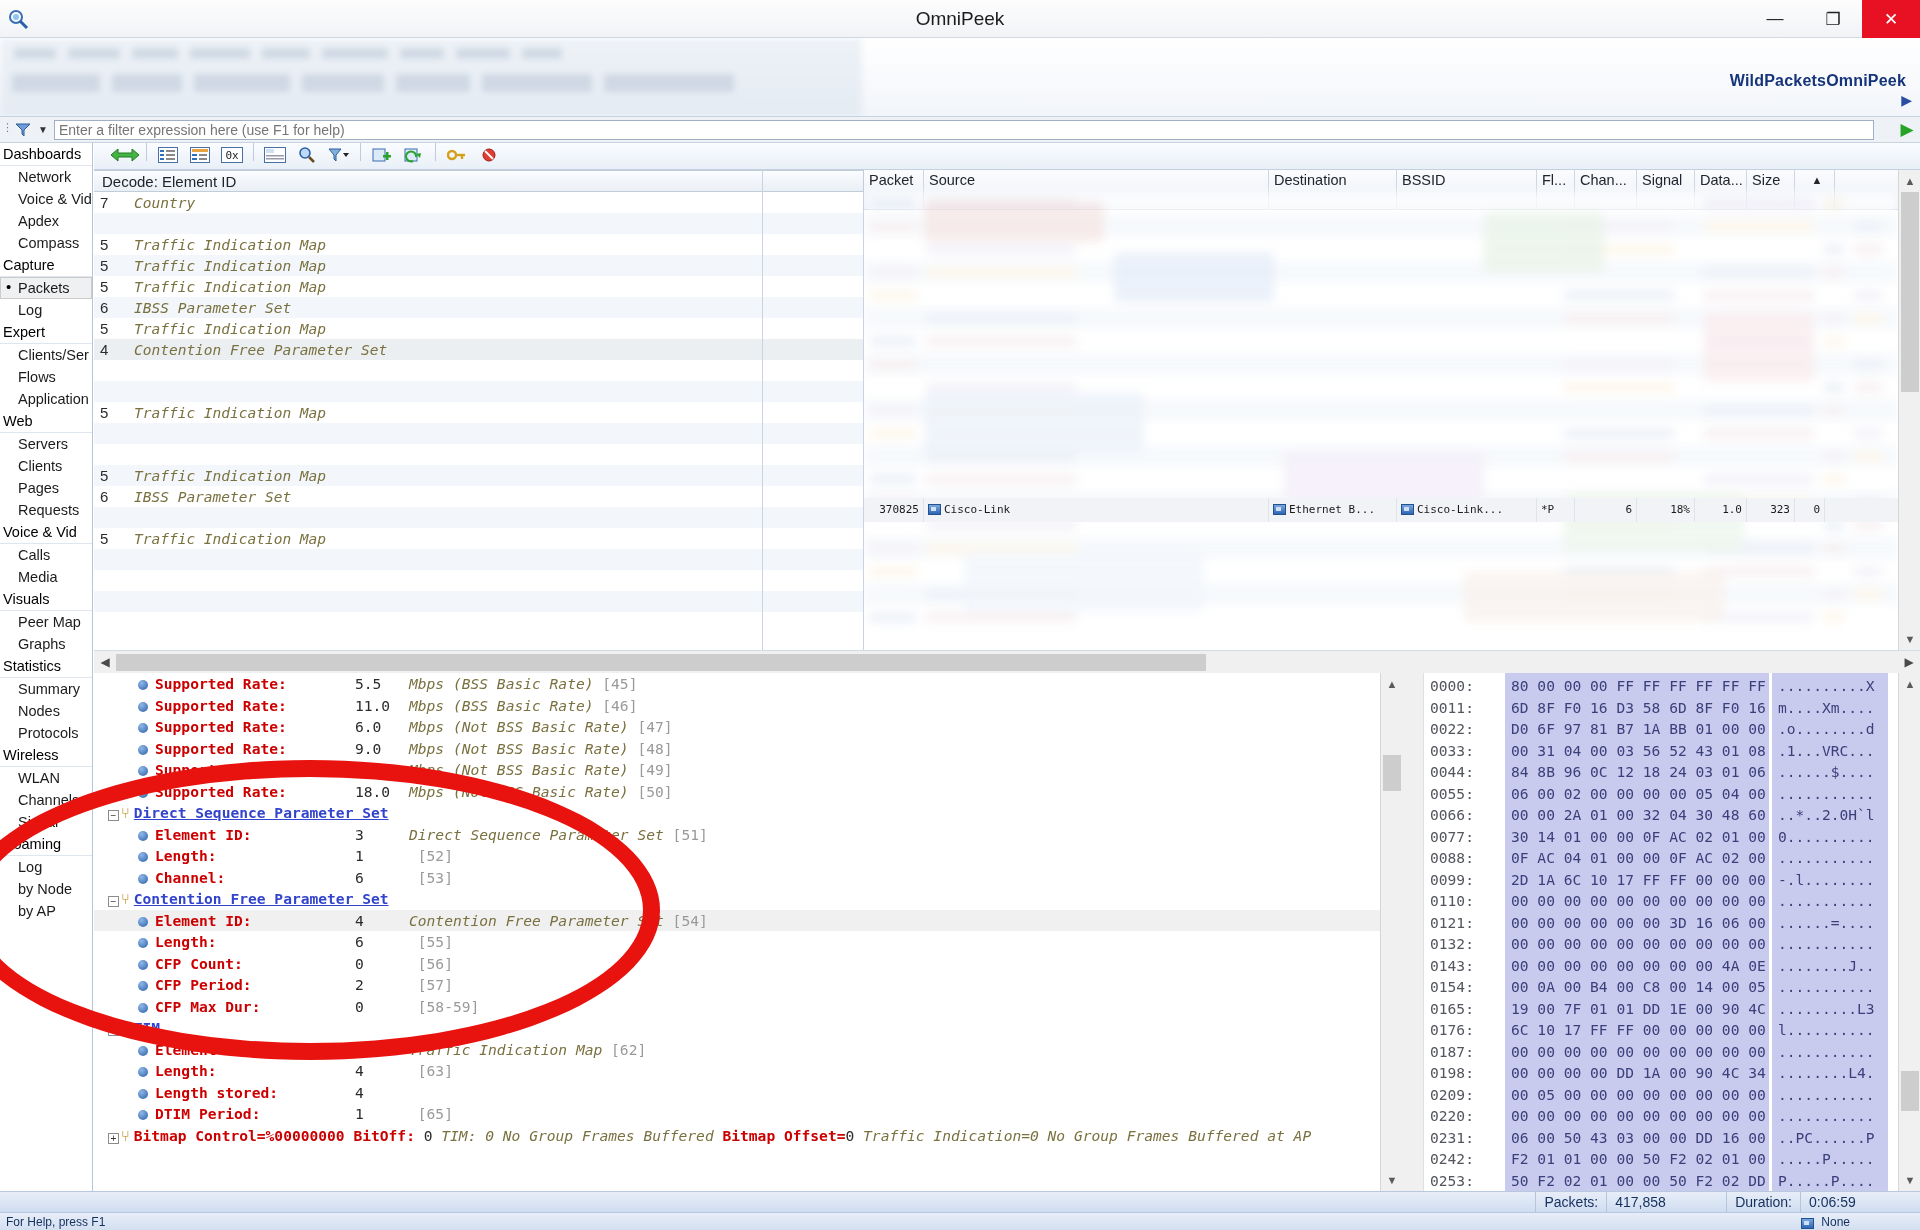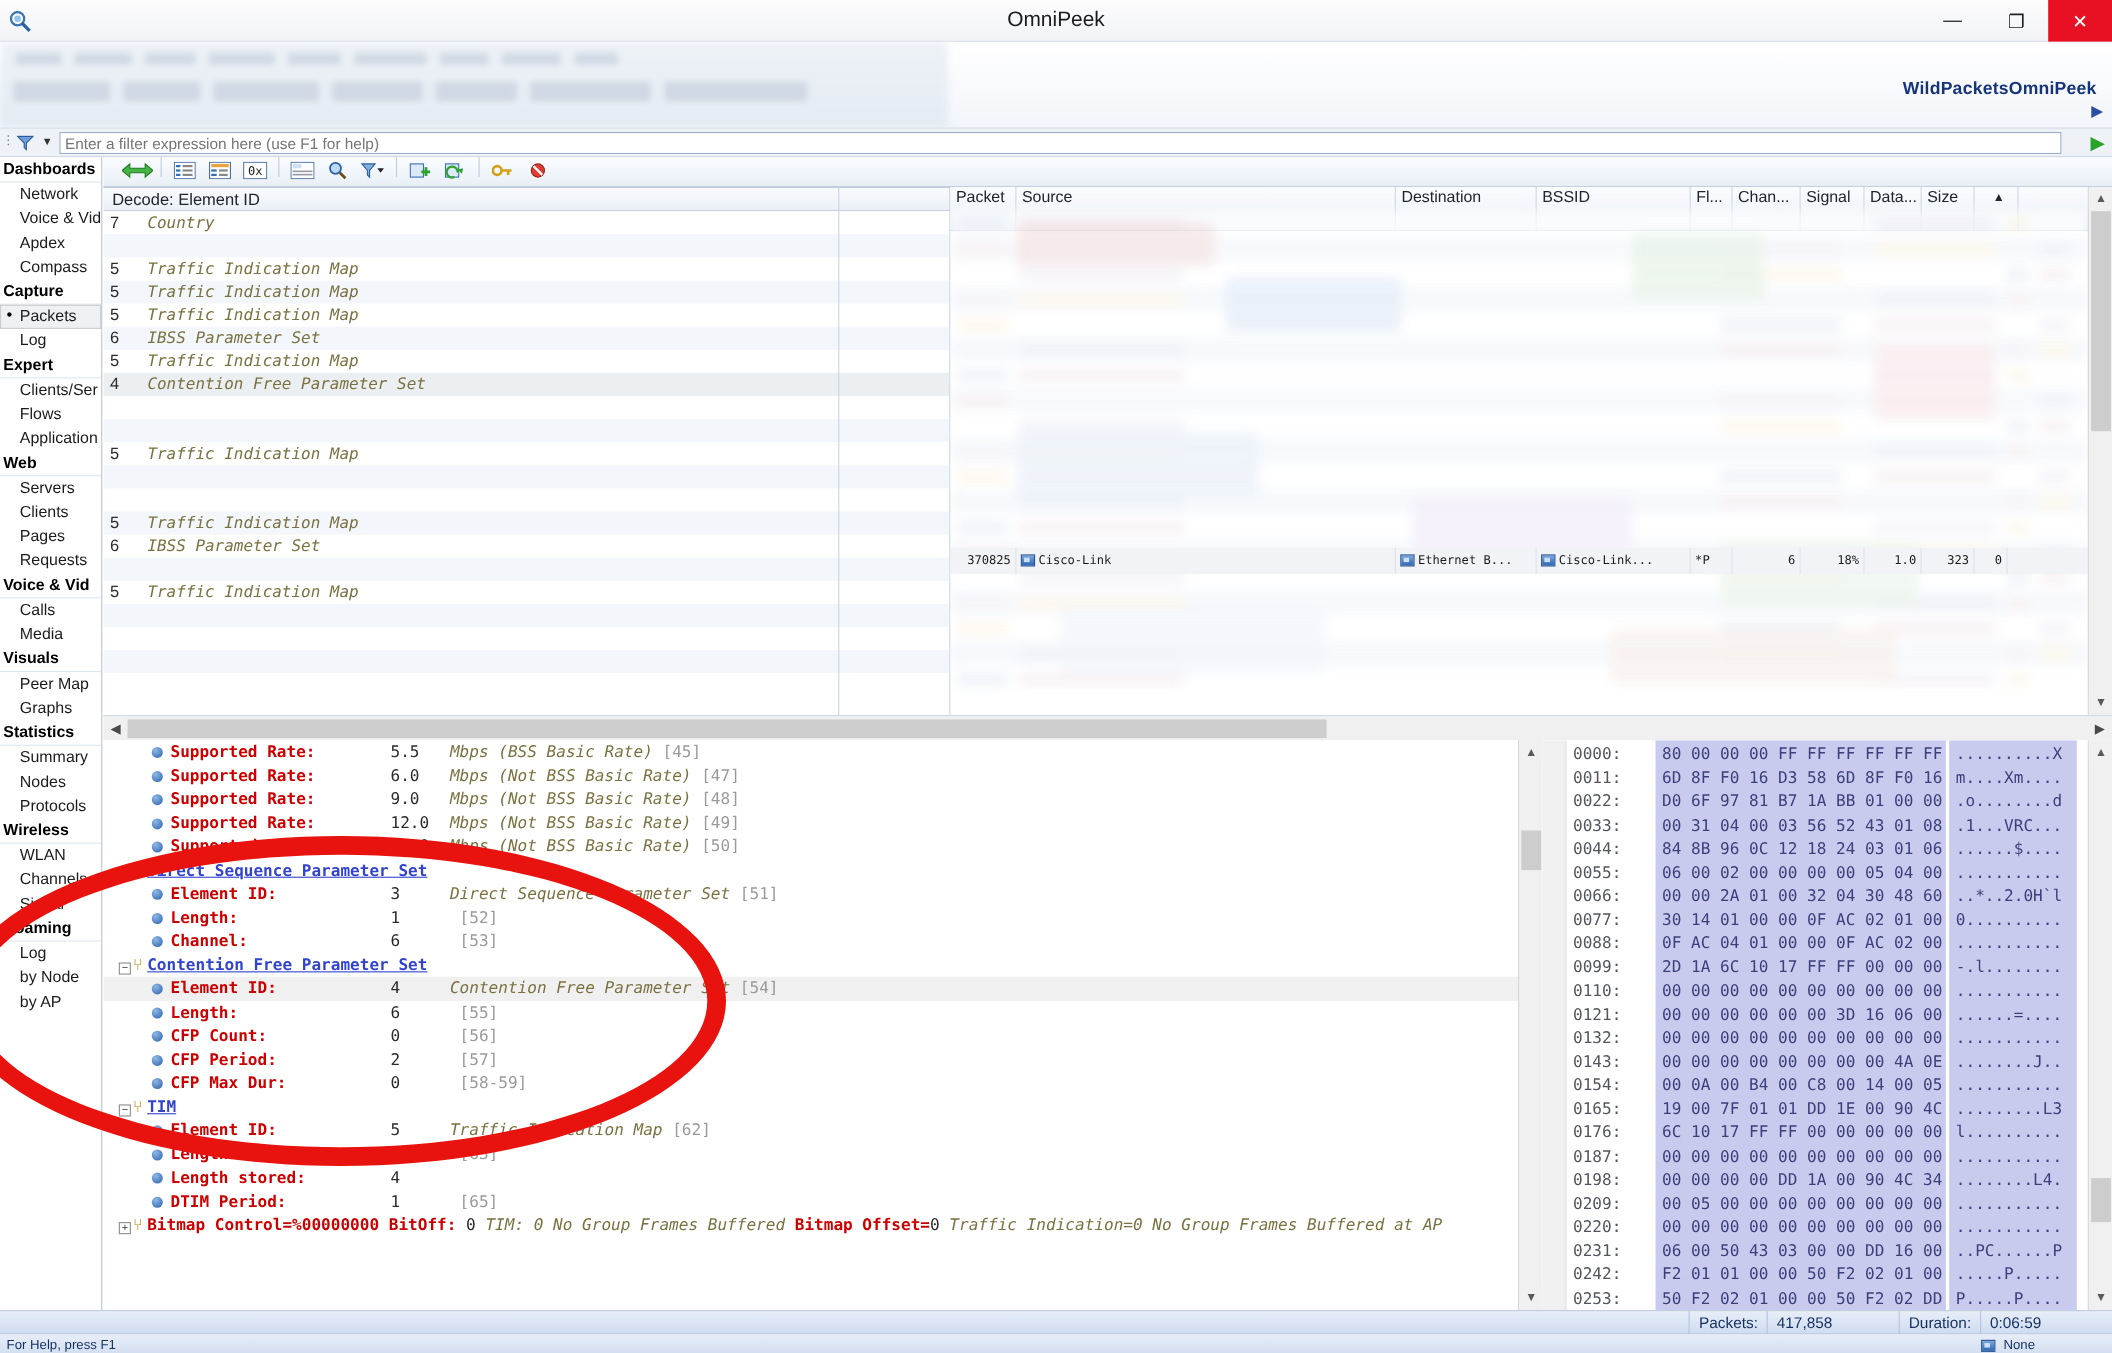--- a/index.html
+++ b/index.html
@@ -72,21 +72,21 @@
   }
   #filtergo { width: 26px; text-align: center; color: #27a327; font-size: 17px; }
 
   
   #sidebar {
     position: absolute; left: 0; top: 143px; width: 93px; height: 1048px;
     background: #ffffff; border-right: 1px solid #b8c5d6;
     overflow: hidden; font-size: 14.5px;
   }
   .nav-group {
-    font-weight: bold; color: #000; padding: 1px 0 1px 3px;
+    font-weight: normal; color: #000; padding: 1px 0 1px 3px;
     border-bottom: 1px solid #dfe6ef; line-height: 20px;
   }
   .nav-item {
     color: #1b1b1b; padding: 1px 0 1px 18px; line-height: 20px; position: relative;
   }
   .nav-item.selected { background: #eef0f2; border: 1px solid #cbcbcb; padding: 0 0 0 17px; }
   .nav-item.selected::before {
     content: "\2022"; position: absolute; left: 5px; top: -1px; font-size: 15px; color: #000;
   }
 
@@ -640,20 +640,21 @@
 <div id="hScrollRow">
   <div class="hleft">◀</div>
   <div class="htrack">
     <div class="hthumb" style="left:0; width:1090px;"></div>
   </div>
   <div class="hleft">▶</div>
 </div>
 
 <div id="detailPane">
     <div class="tr-row"><span class="ind" style="width: 44px;"></span><span class="bullet"></span><span class="k" style="display: inline-block; width: 200px;">Supported Rate:</span><span class="v" style="display: inline-block; width: 54px;">5.5</span><span class="u">Mbps  (BSS Basic Rate)</span><span class="off"> [45]</span></div>
+    <div class="tr-row"><span class="ind" style="width: 44px;"></span><span class="bullet"></span><span class="k" style="display: inline-block; width: 200px;">Supported Rate:</span><span class="v" style="display: inline-block; width: 54px;">11.0</span><span class="u">Mbps  (BSS Basic Rate)</span><span class="off"> [46]</span></div>
     <div class="tr-row"><span class="ind" style="width: 44px;"></span><span class="bullet"></span><span class="k" style="display: inline-block; width: 200px;">Supported Rate:</span><span class="v" style="display: inline-block; width: 54px;">6.0</span><span class="u">Mbps  (Not BSS Basic Rate)</span><span class="off"> [47]</span></div>
     <div class="tr-row"><span class="ind" style="width: 44px;"></span><span class="bullet"></span><span class="k" style="display: inline-block; width: 200px;">Supported Rate:</span><span class="v" style="display: inline-block; width: 54px;">9.0</span><span class="u">Mbps  (Not BSS Basic Rate)</span><span class="off"> [48]</span></div>
     <div class="tr-row"><span class="ind" style="width: 44px;"></span><span class="bullet"></span><span class="k" style="display: inline-block; width: 200px;">Supported Rate:</span><span class="v" style="display: inline-block; width: 54px;">12.0</span><span class="u">Mbps  (Not BSS Basic Rate)</span><span class="off"> [49]</span></div>
     <div class="tr-row"><span class="ind" style="width: 44px;"></span><span class="bullet"></span><span class="k" style="display: inline-block; width: 200px;">Supported Rate:</span><span class="v" style="display: inline-block; width: 54px;">18.0</span><span class="u">Mbps  (Not BSS Basic Rate)</span><span class="off"> [50]</span></div>
     <div class="tr-row"><span class="ind" style="width: 14px;"></span><span class="tw-box">−</span><span class="tree-ico">⑂</span><span class="grp">Direct Sequence Parameter Set</span></div>
     <div class="tr-row"><span class="ind" style="width: 44px;"></span><span class="bullet"></span><span class="k" style="display: inline-block; width: 200px;">Element ID:</span><span class="v" style="display: inline-block; width: 54px;">3</span><span class="u">Direct Sequence Parameter Set</span><span class="off"> [51]</span></div>
     <div class="tr-row"><span class="ind" style="width: 44px;"></span><span class="bullet"></span><span class="k" style="display: inline-block; width: 200px;">Length:</span><span class="v" style="display: inline-block; width: 54px;">1</span><span class="u"></span><span class="off"> [52]</span></div>
     <div class="tr-row"><span class="ind" style="width: 44px;"></span><span class="bullet"></span><span class="k" style="display: inline-block; width: 200px;">Channel:</span><span class="v" style="display: inline-block; width: 54px;">6</span><span class="u"></span><span class="off"> [53]</span></div>
     <div class="tr-row"><span class="ind" style="width: 14px;"></span><span class="tw-box">−</span><span class="tree-ico">⑂</span><span class="grp">Contention Free Parameter Set</span></div>
     <div class="tr-row hl"><span class="ind" style="width: 44px;"></span><span class="bullet"></span><span class="k" style="display: inline-block; width: 200px;">Element ID:</span><span class="v" style="display: inline-block; width: 54px;">4</span><span class="u">Contention Free Parameter Set</span><span class="off"> [54]</span></div>

